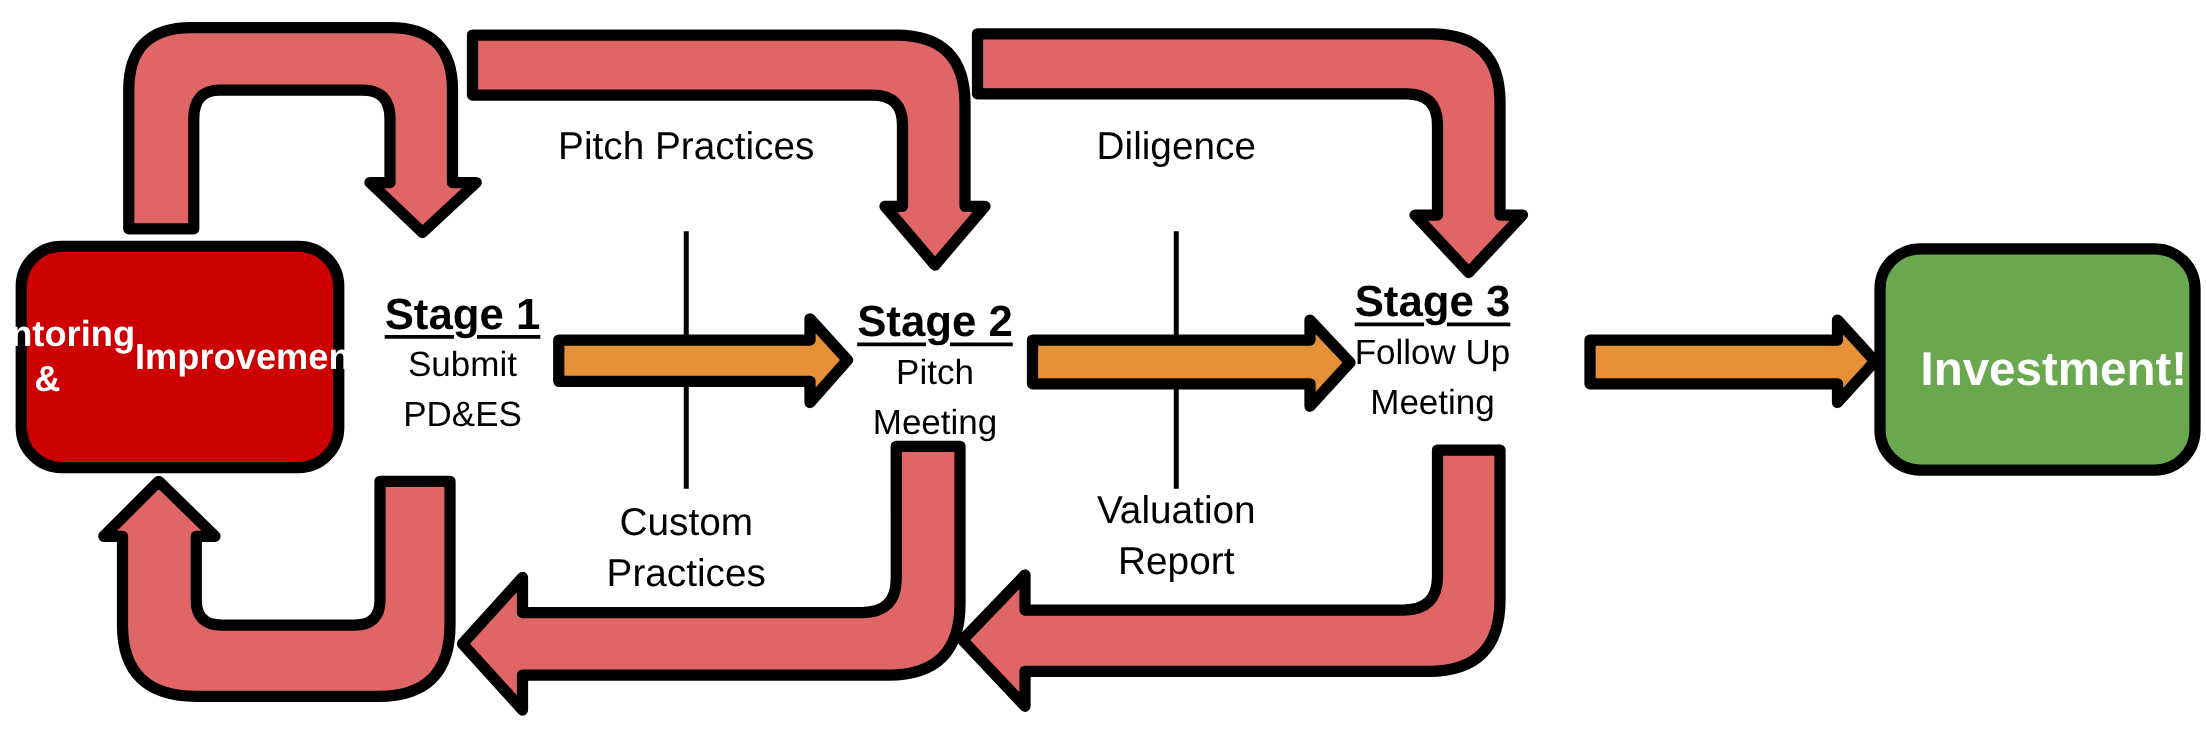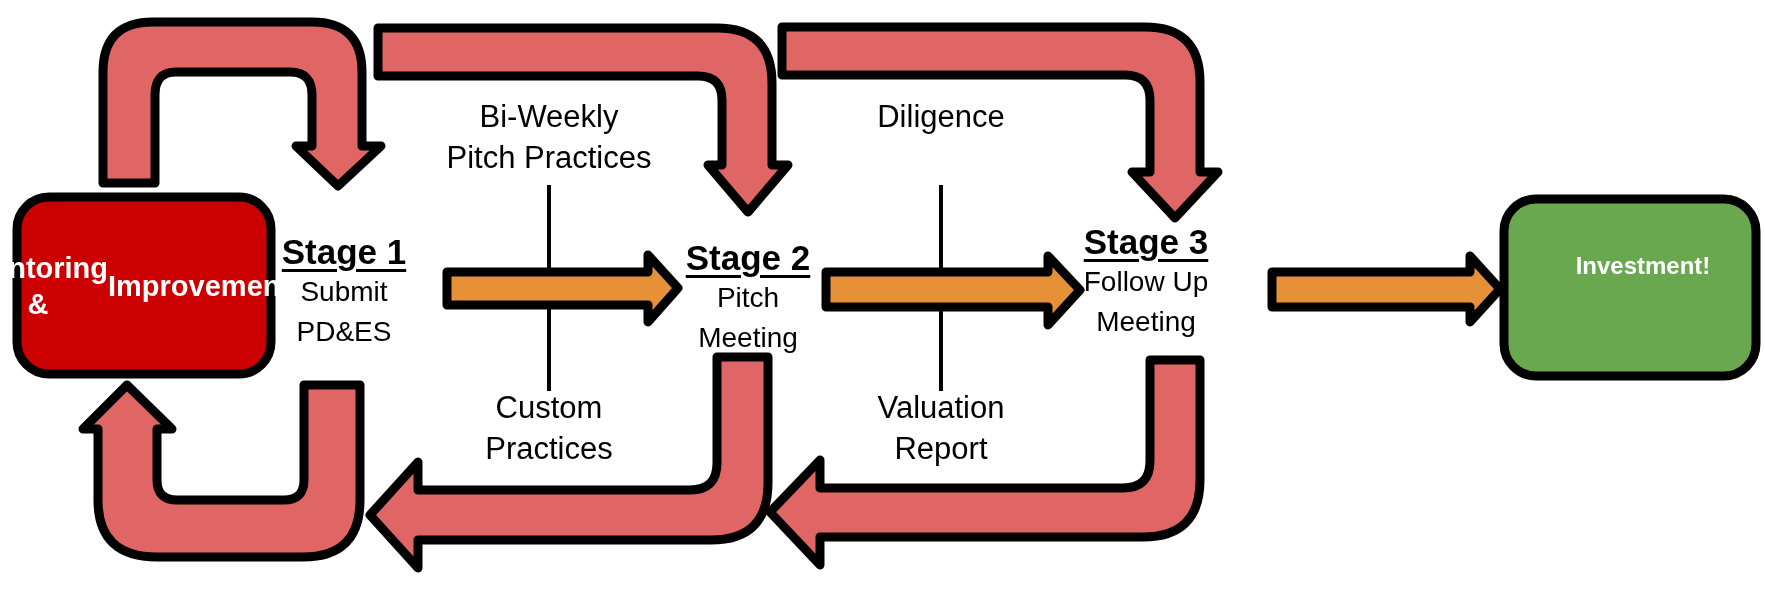--- a/index.html
+++ b/index.html
@@ -42,45 +42,44 @@
     <line x1="549" y1="305" x2="549" y2="391"></line>
     <line x1="941" y1="185" x2="941" y2="272"></line>
     <line x1="941" y1="307" x2="941" y2="391"></line>
   </g>
 </svg>
 
 <div class="box-text" style="left:2px;top:197px;width:254px;height:177px;font-size:29px;line-height:36px;flex-direction:row;">
   <span>Mentoring &amp;</span>
   <span>Improvement</span>
 </div>
-<div class="box-text" style="left:1520px;top:242px;width:246px;height:48px;font-size:24px;align-items:center;">
+<div class="box-text" style="left:1520px;top:272px;width:246px;height:48px;font-size:38px;align-items:center;">
   <span>Investment!</span>
 </div>
 
-<div class="lbl" style="left:264px;top:232px;width:160px;">
+<div class="lbl" style="left:290px;top:232px;width:160px;">
   <span class="stage-title">Stage 1</span>
   <span class="stage-sub">Submit</span>
   <span class="stage-sub">PD&amp;ES</span>
 </div>
 <div class="lbl" style="left:668px;top:222px;width:160px;margin-top:16px;">
   <span class="stage-title">Stage 2</span>
   <span class="stage-sub">Pitch</span>
   <span class="stage-sub">Meeting</span>
 </div>
 <div class="lbl" style="left:1056px;top:222px;width:180px;">
   <span class="stage-title">Stage 3</span>
   <span class="stage-sub">Follow Up</span>
   <span class="stage-sub">Meeting</span>
 </div>
 
 <div class="lbl thin" style="left:409px;top:96px;width:280px;">
-  <div>Bi-Weekly</div>
   <div>Pitch Practices</div>
 </div>
-<div class="lbl thin" style="left:449px;top:387px;width:200px;">
+<div class="lbl thin" style="left:449px;top:397px;width:200px;">
   <div>Custom</div>
   <div>Practices</div>
 </div>
 <div class="lbl thin" style="left:841px;top:96px;width:200px;">
   <div>Diligence</div>
 </div>
 <div class="lbl thin" style="left:841px;top:387px;width:200px;text-align:center;">
   <div>Valuation</div>
   <div>Report</div>
 </div>

